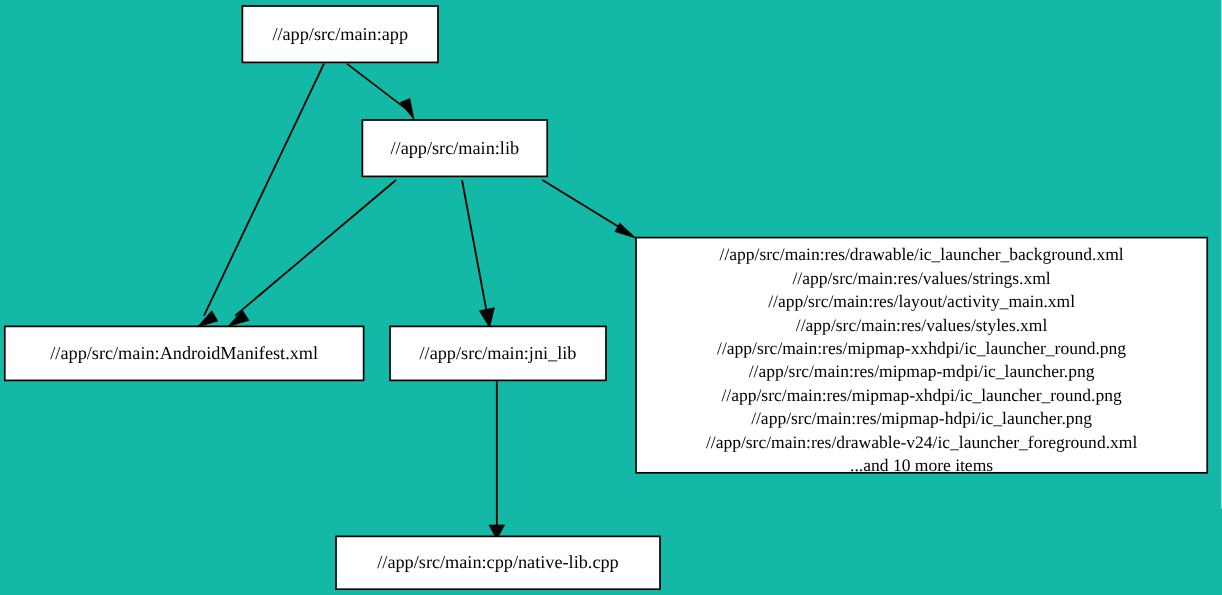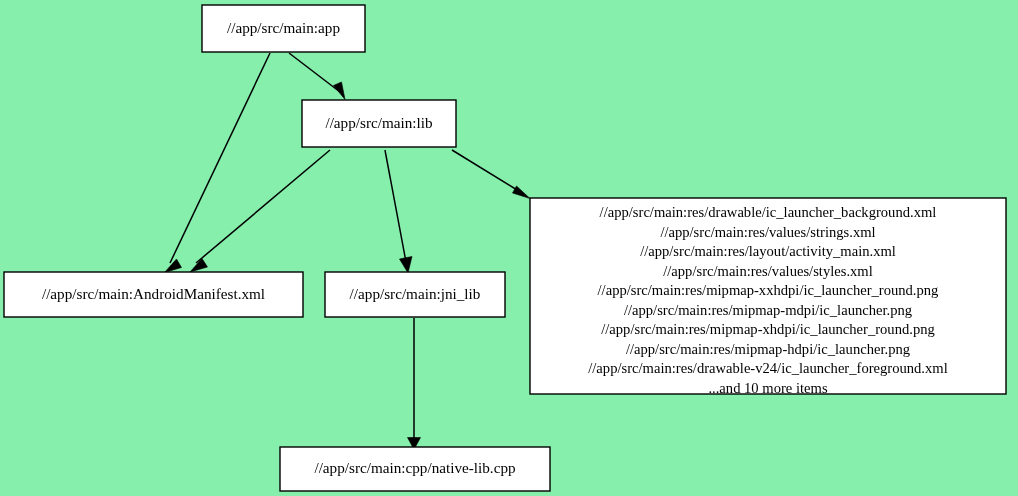--- a/index.html
+++ b/index.html
@@ -4,21 +4,21 @@
 <style>
   html, body {
     margin: 0;
     padding: 0;
     background: #ffffff;
   }
   #graph-root {
     position: relative;
     width: 1018px;
     height: 496px;
-    background: #86efac;
+    background: #14b8a6;
     font-family: "Liberation Serif", "DejaVu Serif", serif;
     overflow: hidden;
   }
   svg#graph-canvas {
     position: absolute;
     left: 0;
     top: 0;
     width: 1018px;
     height: 496px;
   }

